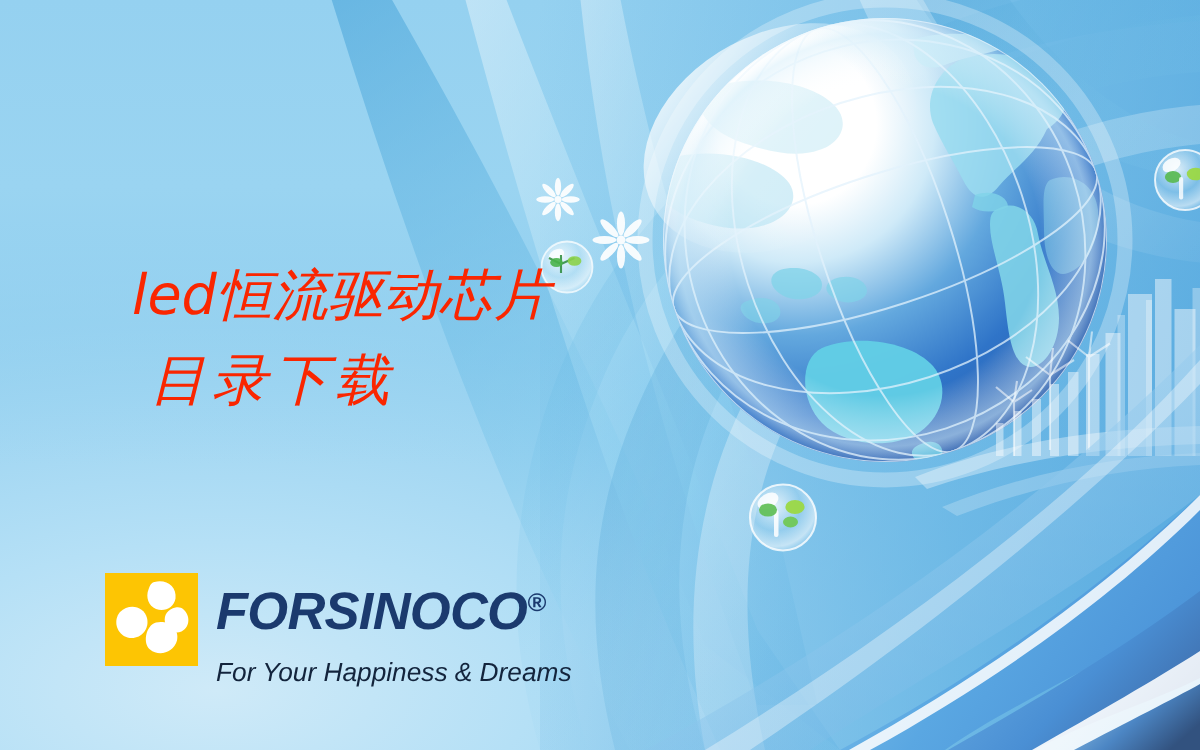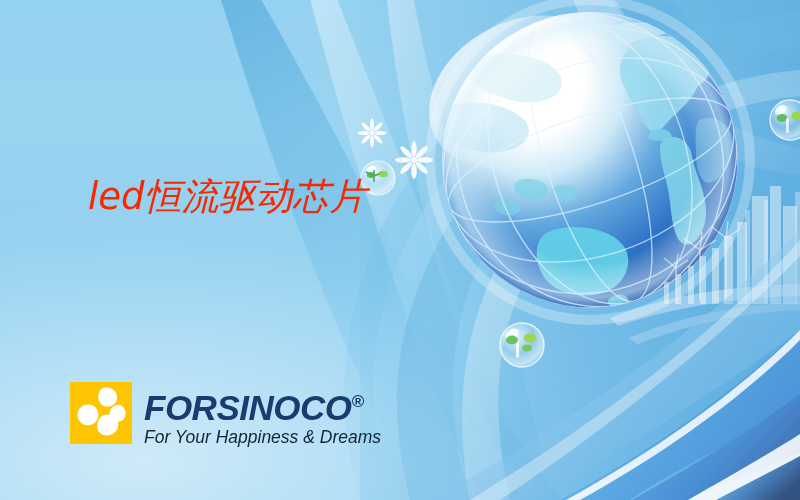--- a/index.html
+++ b/index.html
@@ -62,21 +62,21 @@
     letter-spacing:-0.5px;
     line-height:35px;
     white-space:nowrap;
     font-family:"Liberation Sans","DejaVu Sans",sans-serif;
   }
   .logo-name .reg{font-size:17px;vertical-align:super;letter-spacing:0;}
   .logo-tag{
     color:#13243c;
     font-size:17.5px;
     line-height:20px;
-    margin-top:2px;
+    margin-top:12px;
     white-space:nowrap;
     font-family:"Liberation Sans","DejaVu Sans",sans-serif;
   }
 </style>
 </head>
 <body>
 
 <div id="stage">
 
   <div class="bg-base"></div>
@@ -320,20 +320,21 @@
 
     <path d="M688,500 C730,476 772,452 800,434 L800,466 C778,476 744,488 718,500 Z" fill="url(#rib2)"></path>
 
     <path d="M716,500 C754,480 782,466 800,456 L800,500 Z" fill="url(#rib4)"></path>
 
     <path d="M470,500 C600,420 720,330 800,240 L800,256 C714,346 596,436 500,500 Z" fill="#ffffff" opacity="0.35"></path>
   </svg>
 
   <div class="headline">
     <span class="l1">led恒流驱动芯片</span>
+    <span class="l2">目录下载</span>
   </div>
 
   <div class="logo">
     <div class="logo-mark">
       <svg viewBox="0 0 62 62" width="62" height="62">
         <g fill="#ffffff">
           <path d="M33,6 C41,4 48,9 47,17 C46,23 40,26 34,24 C29,22 27,16 29,11 C30,8 31,6.5 33,6 Z"></path>
           <path d="M52,24 C57,28 57,36 51,39 C46,41 41,38 40,33 C39,28 42,24 47,23 C49,22.5 51,23 52,24 Z"></path>
           <path d="M10,26 C16,20 26,22 28,30 C30,38 23,45 15,43 C8,41 5,32 10,26 Z"></path>
           <path d="M34,33 C42,31 50,37 48,45 C46,53 36,56 30,51 C25,47 27,35 34,33 Z"></path>

